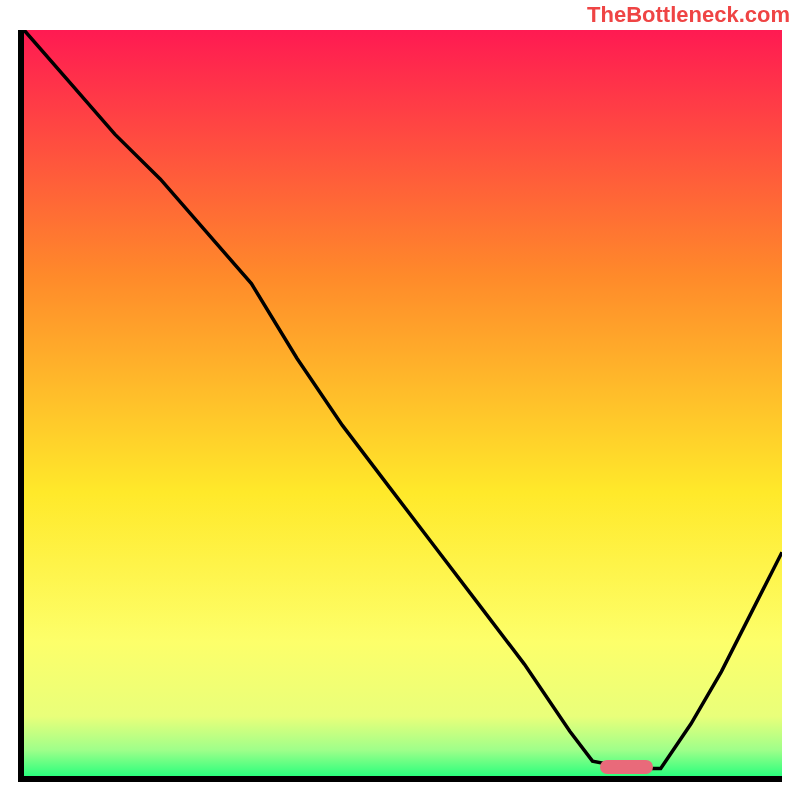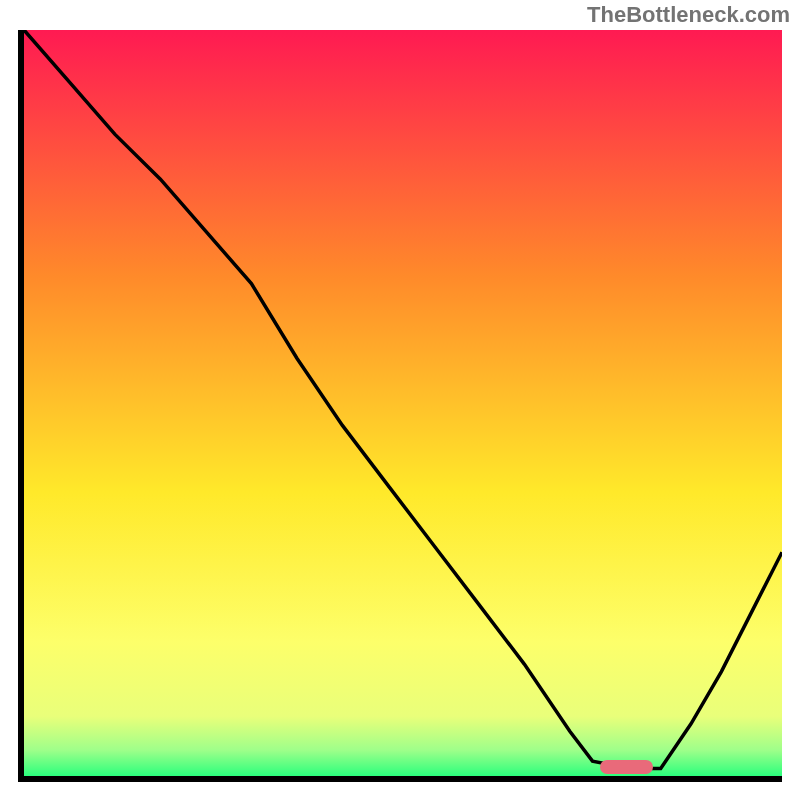--- a/index.html
+++ b/index.html
@@ -15,21 +15,21 @@
     position: relative;
     width: 800px;
     height: 800px;
   }
   .watermark {
     position: absolute;
     top: 2px;
     right: 10px;
     font-size: 22px;
     font-weight: bold;
-    color: #737373;
+    color: #ef4444;
     z-index: 10;
     margin-left: 6px;
   }
   .plot-area {
     position: absolute;
     left: 18px;
     top: 30px;
     width: 764px;
     height: 752px;
     border-left: 6px solid #000;

